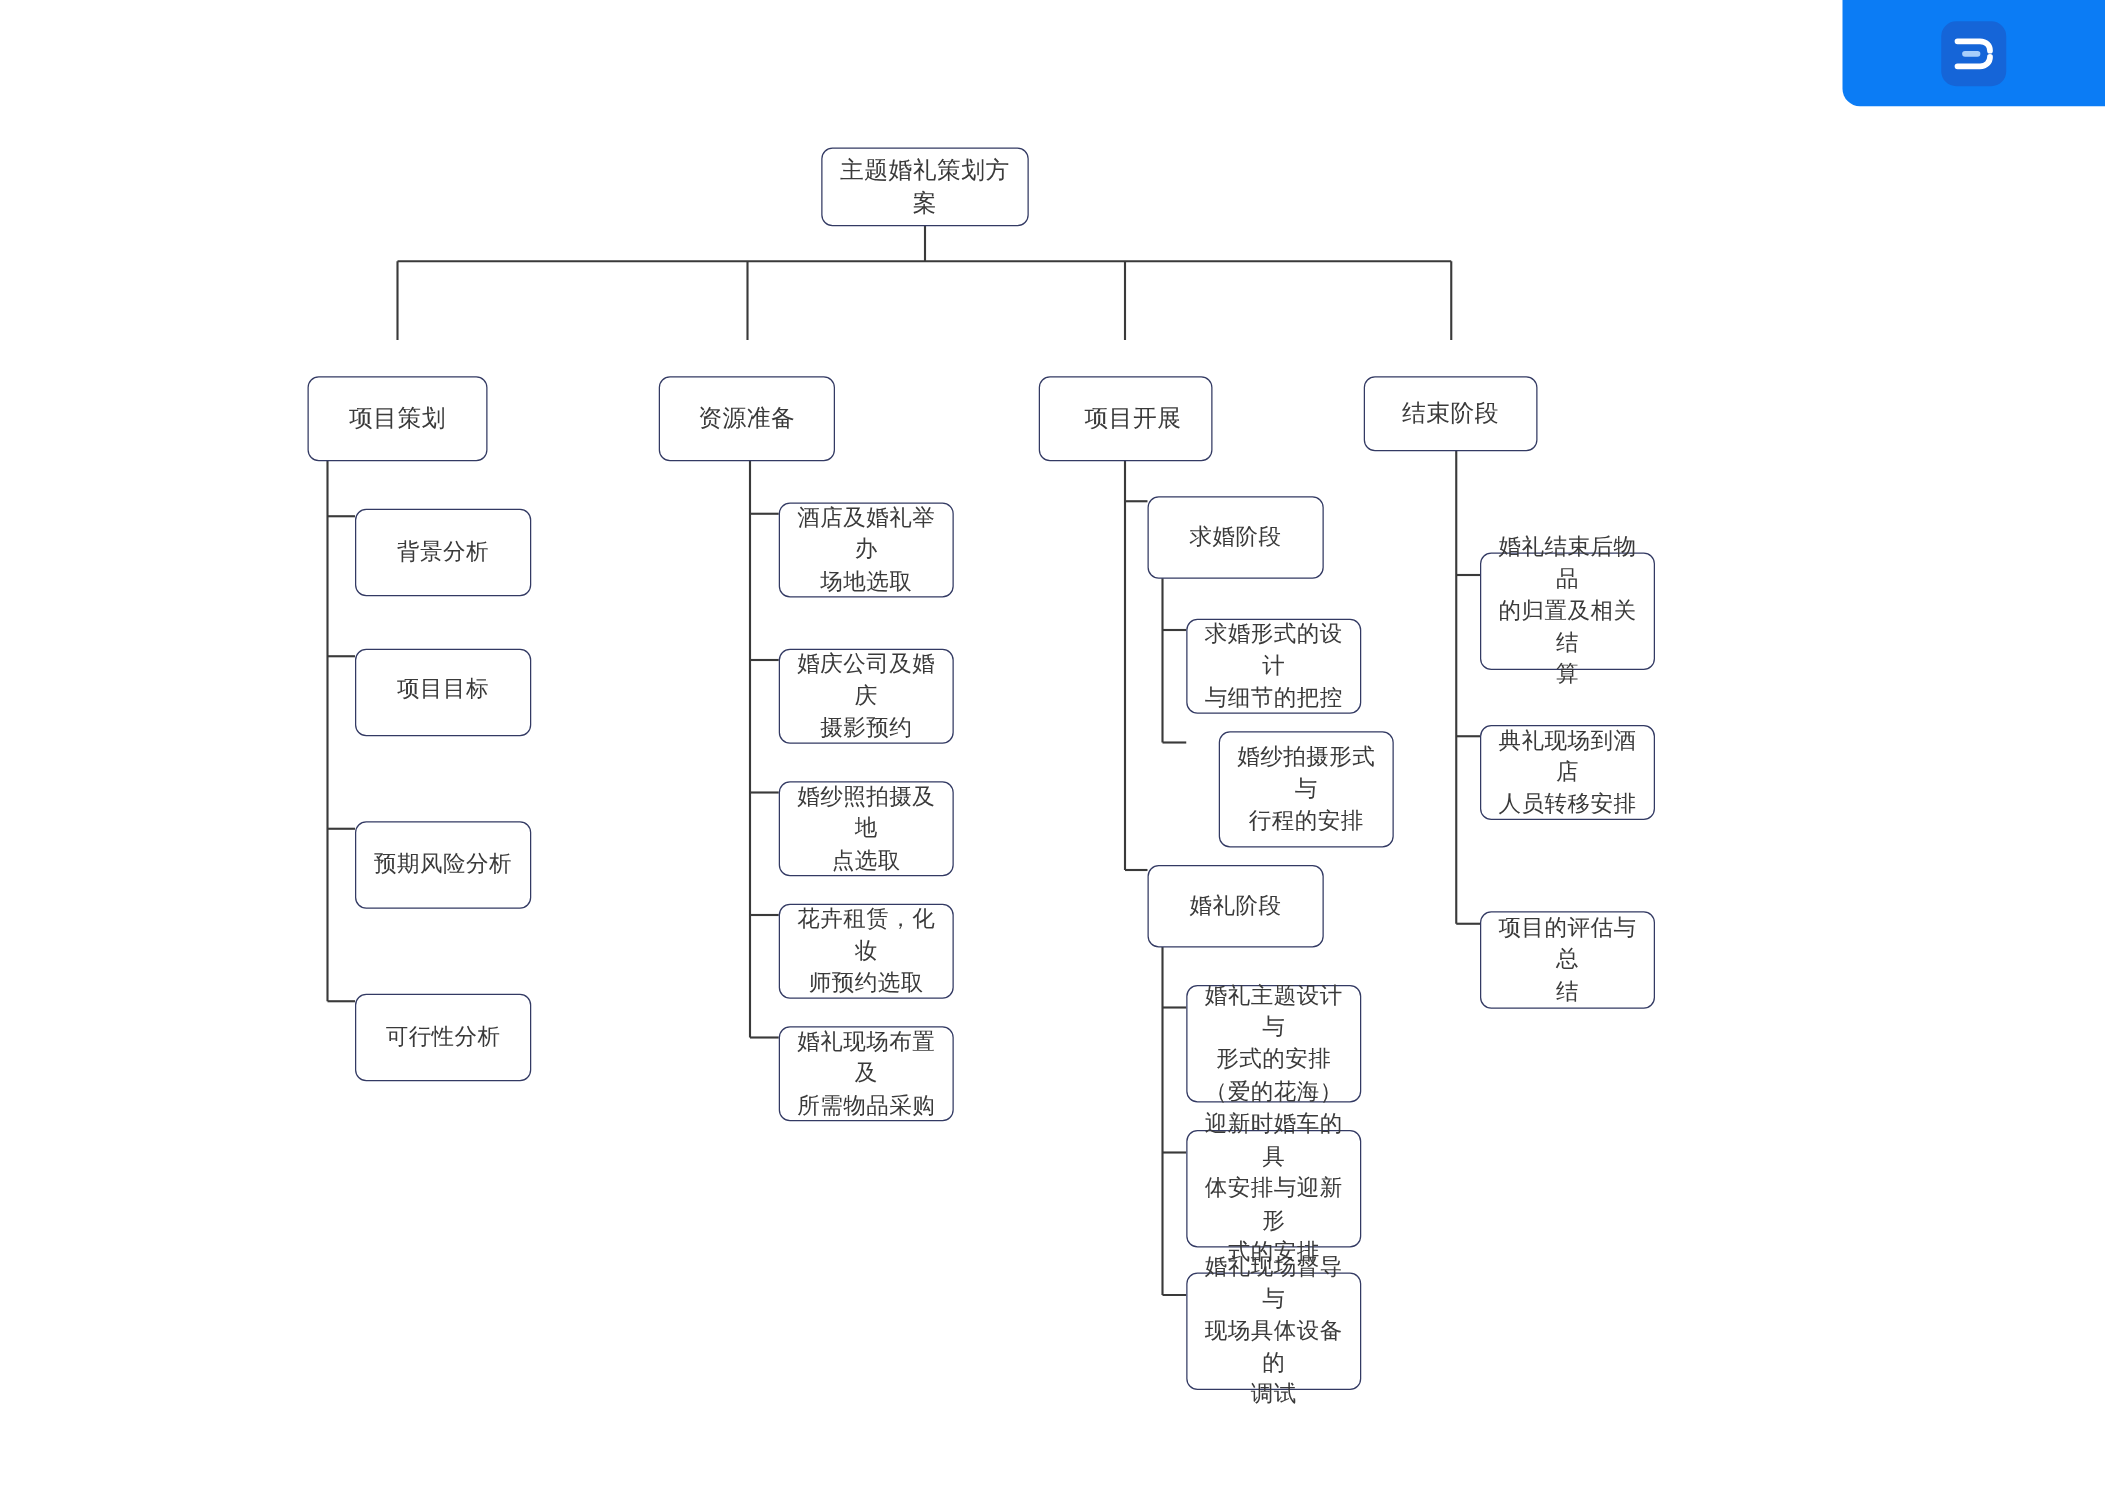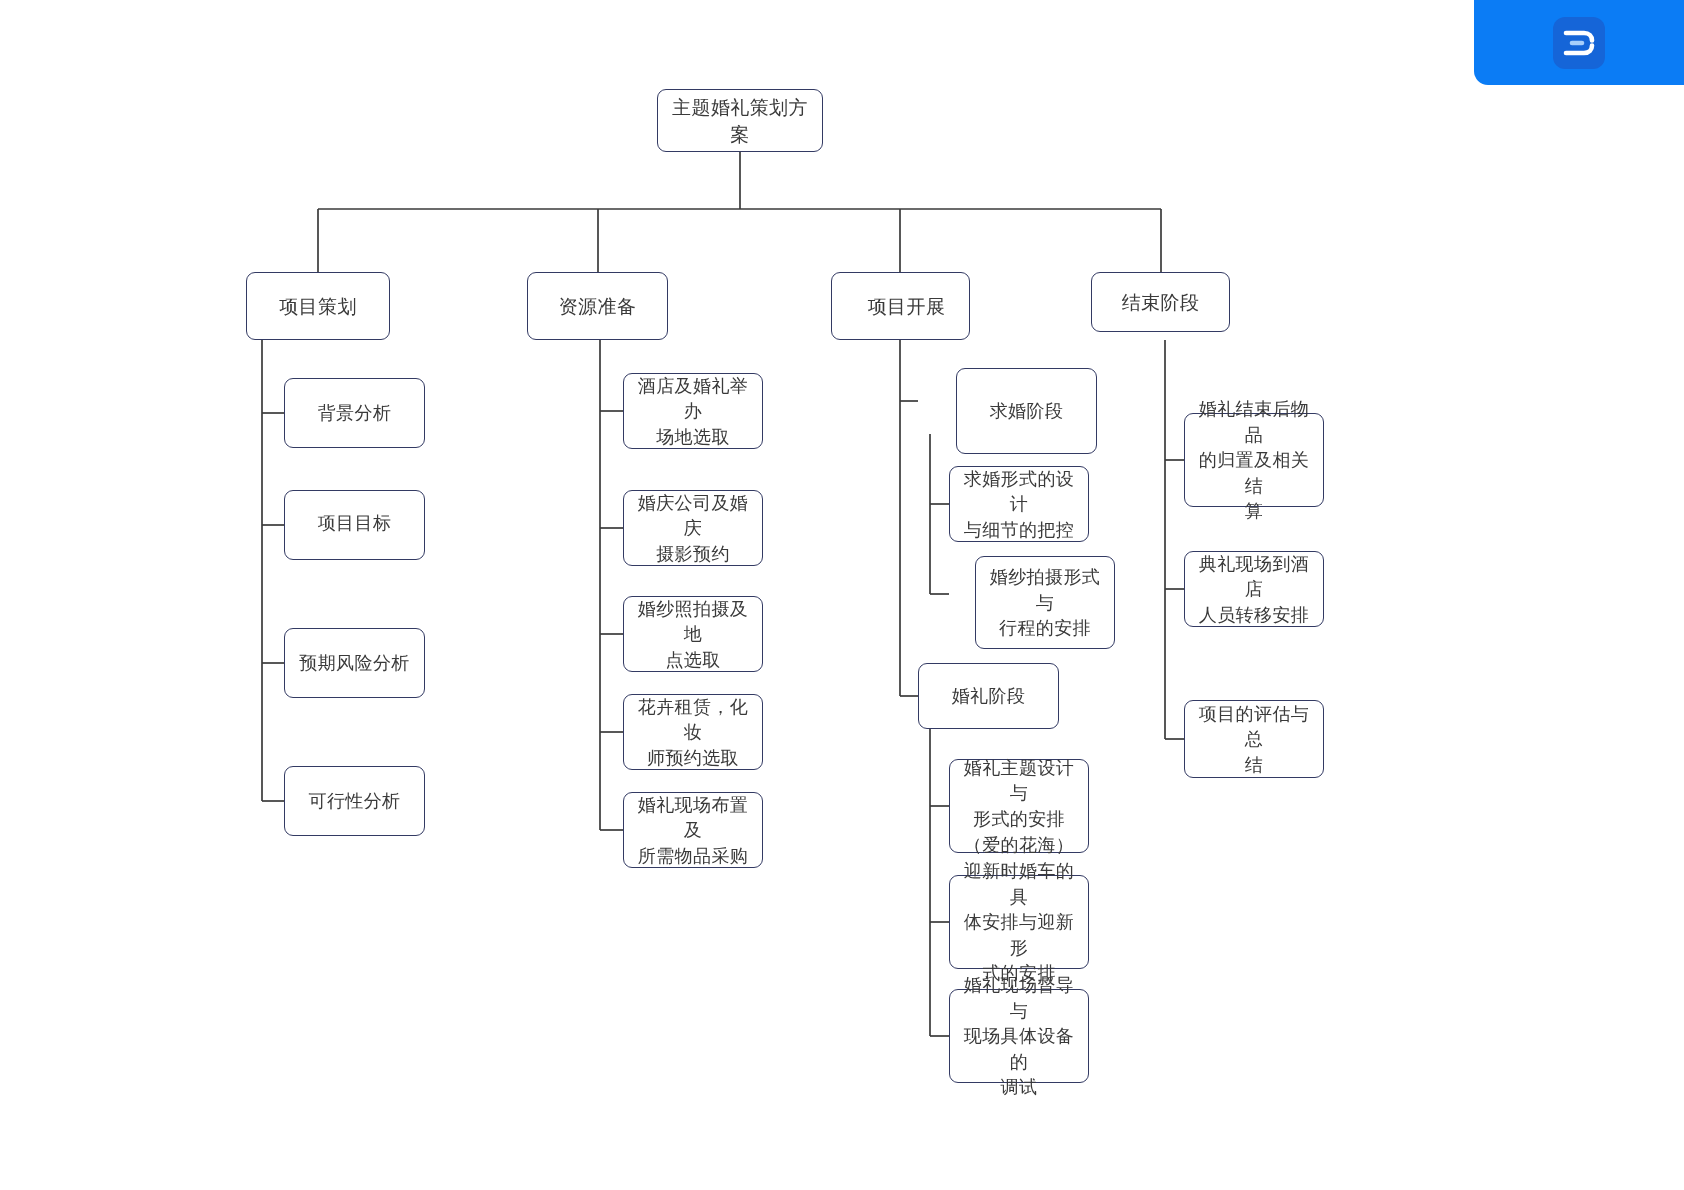--- a/index.html
+++ b/index.html
@@ -36,20 +36,21 @@
     align-items: center;
     justify-content: center;
     text-align: center;
     color: #3a3a3a;
     font-size: 19px;
     line-height: 1.42;
     letter-spacing: 0.4px;
     padding: 4px 8px;
     white-space: pre-line;
     z-index: 2;
+    margin-top: 29px;
   }
   .node.root {
     font-size: 19px;
   }
   .node.lvl2 {
     font-size: 19px;
   }
   .node.leaf {
     font-size: 18px;
   }
@@ -151,21 +152,21 @@
     <div class="node leaf" style="left: 623px; top: 373px; width: 140px; height: 76px;">酒店及婚礼举办
 场地选取</div>
     <div class="node leaf" style="left: 623px; top: 490px; width: 140px; height: 76px;">婚庆公司及婚庆
 摄影预约</div>
     <div class="node leaf" style="left: 623px; top: 596px; width: 140px; height: 76px;">婚纱照拍摄及地
 点选取</div>
     <div class="node leaf" style="left: 623px; top: 694px; width: 140px; height: 76px;">花卉租赁，化妆
 师预约选取</div>
     <div class="node leaf" style="left: 623px; top: 792px; width: 140px; height: 76px;">婚礼现场布置及
 所需物品采购</div>
-    <div class="node leaf" style="left: 956px; top: 368px; width: 141px; height: 86px;">求婚阶段</div>
+    <div class="node leaf" style="left: 918px; top: 368px; width: 141px; height: 66px;">求婚阶段</div>
     <div class="node leaf" style="left: 949px; top: 466px; width: 140px; height: 76px;">求婚形式的设计
 与细节的把控</div>
     <div class="node leaf" style="left: 975px; top: 556px; width: 140px; height: 93px;">婚纱拍摄形式与
 行程的安排</div>
     <div class="node leaf" style="left: 918px; top: 663px; width: 141px; height: 66px;">婚礼阶段</div>
     <div class="node leaf" style="left: 949px; top: 759px; width: 140px; height: 94px;">婚礼主题设计与
 形式的安排
 （爱的花海）</div>
     <div class="node leaf" style="left: 949px; top: 875px; width: 140px; height: 94px;">迎新时婚车的具
 体安排与迎新形

